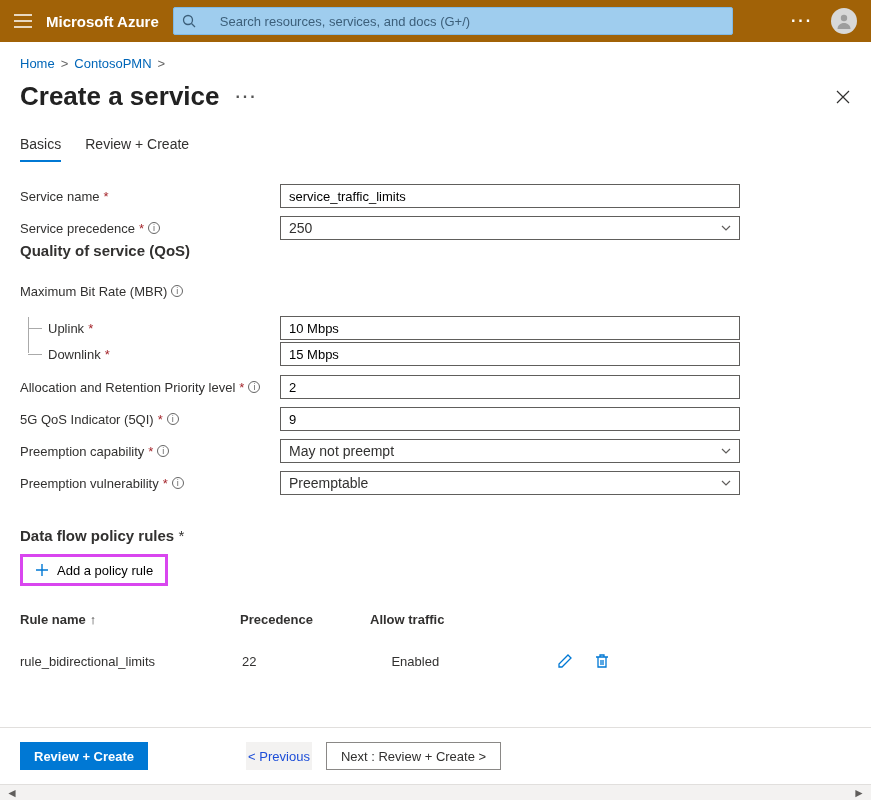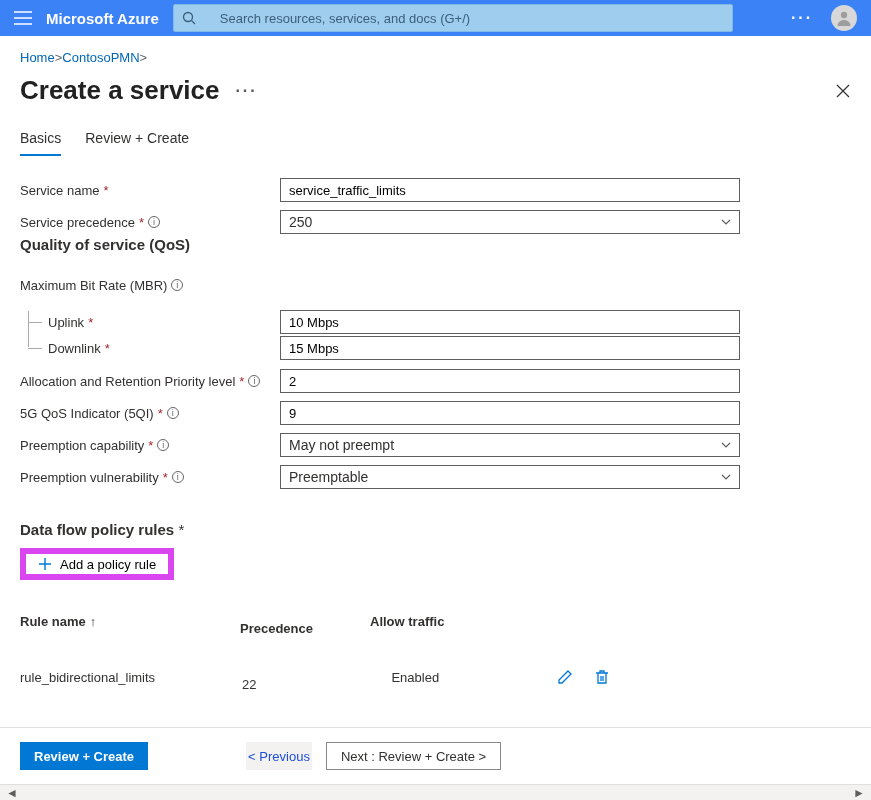--- a/index.html
+++ b/index.html
@@ -1,28 +1,28 @@
 <!DOCTYPE html>
 <html><head>
 <meta charset="utf-8">
 <style>
   * { box-sizing: border-box; margin: 0; padding: 0; font-family: "Segoe UI", Arial, sans-serif; }
   body { background: #fff; width: 871px; height: 800px; display: flex; flex-direction: column; color: #323130; }
   
-  .topbar { background: #3b82f6; height: 36px; display: flex; align-items: center; padding: 0 14px; gap: 14px; }
+  .topbar { background: #a16207; height: 42px; display: flex; align-items: center; padding: 0 14px; gap: 14px; }
   .hamburger { color: #fff; display: flex; align-items: center; cursor: pointer; }
   .brand { color: #fff; font-size: 15px; font-weight: 600; white-space: nowrap; }
   .searchwrap { flex: 1; display: flex; justify-content: flex-start; }
   .searchbox { width: 560px; max-width: 560px; height: 28px; background: #9fcdee; border: 1px solid #7fb9e6; border-radius: 2px; display: flex; align-items: center; padding: 0 8px; gap: 24px; }
   .searchbox input { flex: 1; border: none; background: transparent; font-size: 13px; color: #284a63; outline: none; }
   .searchbox input::placeholder { color: #3c5f7a; }
   .topicons { display: flex; align-items: center; gap: 18px; color: #fff; }
   .avatar { width: 26px; height: 26px; background: #d8d8d8; border-radius: 50%; display:flex; align-items:center; justify-content:center; }
   
-  .breadcrumb { padding: 14px 20px 6px; font-size: 13px; color: #444; display: flex; align-items:center; gap:0; }
+  .breadcrumb { padding: 14px 20px 6px; font-size: 13px; color: #444; display: flex; align-items:center; gap:6px; }
   .breadcrumb a { color: #0066b8; text-decoration: none; }
   .breadcrumb .sep { color: #666; }
   
   .titlerow { display: flex; align-items: center; justify-content: space-between; padding: 4px 20px 18px; }
   .title { font-size: 26px; font-weight: 600; color: #222; }
   .title-actions { display:flex; align-items:center; gap:26px; color:#555; }
   
   .tabs { display:flex; gap: 24px; padding: 0 20px; border-bottom: 0; }
   .tab { font-size: 14px; padding: 6px 0 8px; cursor:pointer; color:#323130; }
   .tab.active { border-bottom: 2px solid #0078d4; }
@@ -34,28 +34,28 @@
   .lblcol .req { color:#a4262c; }
   .inputcol { flex:1; max-width: 460px; }
   .textin { width:100%; height:24px; border:1px solid #605e5c; padding:0 8px; font-size:13px; }
   .selectin { width:100%; height:24px; border:1px solid #605e5c; padding:0 8px; font-size:14px; display:flex; align-items:center; justify-content:space-between; background:#fff; cursor:pointer; }
   .section-h { font-size:15px; font-weight:700; }
   .tree { position: relative; padding-left: 28px; margin-top: 10px; }
   .tree::before { content:""; position:absolute; left:8px; top:2px; bottom:14px; border-left:1px solid #aaa; }
   .tree .branch { position:relative; display:flex; align-items:center; min-height:26px; }
   .tree .branch::before { content:""; position:absolute; left:-20px; top:13px; width:14px; border-top:1px solid #aaa; }
   .tree .branch .lblcol { width: 232px; }
-  .addbtn { display:inline-flex; align-items:center; gap:8px; border:6px solid #d946ef; height:32px; padding:0 12px; font-size:13px; background:#fff; cursor:pointer; margin-top:10px; }
+  .addbtn { display:inline-flex; align-items:center; gap:8px; border:3px solid #d946ef; height:32px; padding:0 12px; font-size:13px; background:#fff; cursor:pointer; margin-top:10px; }
   
   .table { margin-top: 26px; width: 620px; font-size:13px; }
   .thead, .trow { display:flex; align-items:center; }
   .thead { font-weight:600; color:#323130; padding-bottom:8px; }
   .th, .td { padding-right:12px; }
   .col-name { width: 220px; display:flex; align-items:center; gap:4px;}
-  .col-prec { width: 130px; margin-top: 15px; }
+  .col-prec { width: 130px; }
   .col-allow { width: 150px; }
   .col-act { width: 100px; display:flex; gap:22px; color:#0078d4; }
   .trow { padding: 18px 0 4px; color:#323130;gap:42px; }
   
   .footer { border-top:1px solid #e1dfdd; padding: 14px 20px; display:flex; align-items:center; gap: 14px; }
   .btn-primary { background:#0078d4; color:#fff; border:none; height:28px; padding:0 14px; font-size:13px; font-weight:600; cursor:pointer; }
   .btn-disabled { background:#f3f2f1; color:#1d4ed8; border:none; height:28px; padding:0 2px; font-size:13px; cursor:default; }
   .btn-secondary { background:#fff; color:#323130; border:1px solid #8a8886; height:28px; padding:0 14px; font-size:13px; cursor:pointer; }
   .spacer { width: 70px; }
   

